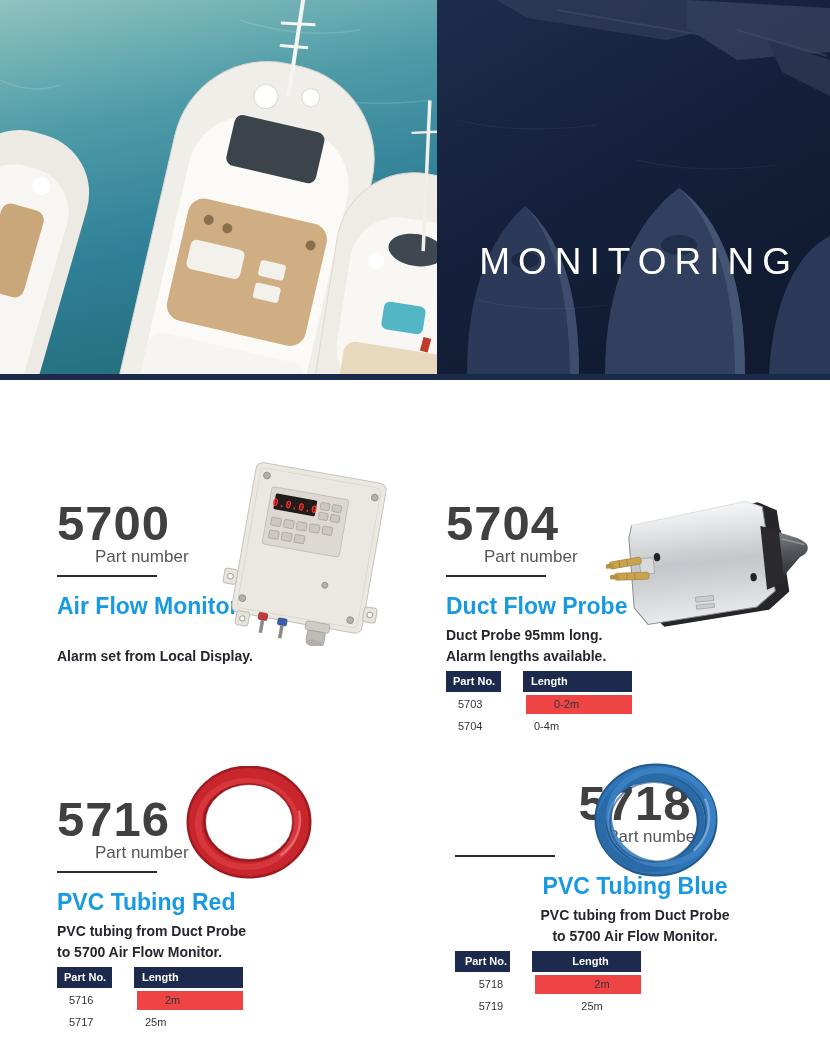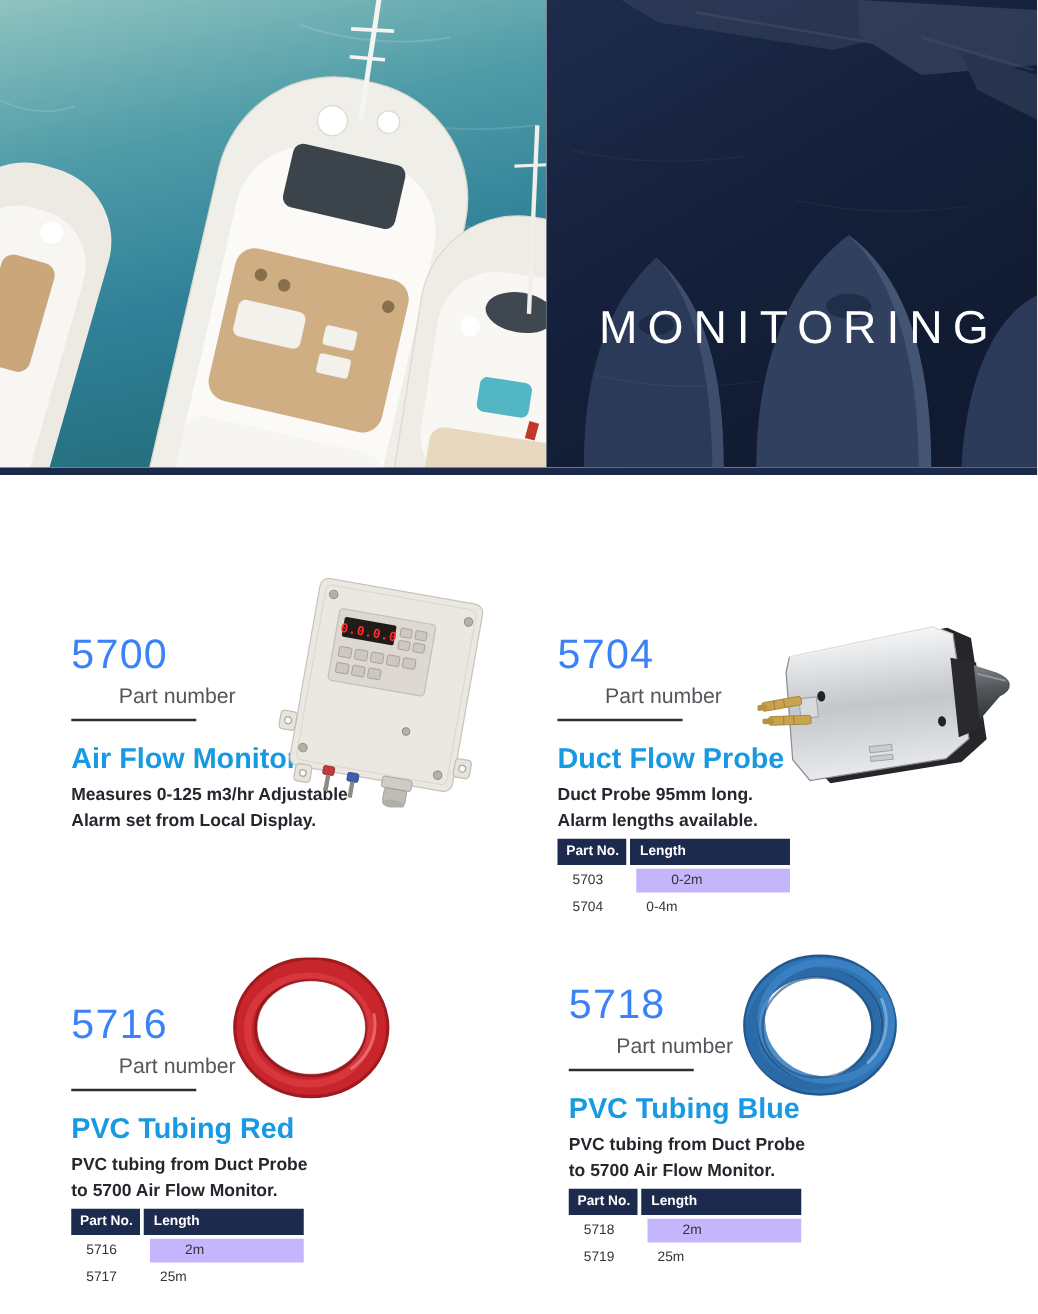--- a/index.html
+++ b/index.html
@@ -12,37 +12,37 @@
   .hero-dark{position:absolute;left:437px;top:0;width:393px;height:374px;display:block;}
   .hero-strip{position:absolute;left:0;top:374px;width:830px;height:6px;background:#1b2a4a;}
   .hero-title{position:absolute;right:31px;top:238px;text-align:right;color:#ffffff;
               font-weight:300;font-size:37px;line-height:48px;letter-spacing:8px;}
 
   
   .card{position:absolute;width:360px;}
   .c1{left:57px;top:503px;}
   .c2{left:446px;top:503px;}
   .c3{left:57px;top:799px;}
-  .c4{left:455px;top:783px;}
-  .num{font-size:33px;line-height:40px;font-weight:400;letter-spacing:1px;color:#3b82f6;}
+  .c4{left:455px;top:783px;text-align:center;}
+  .num{font-size:49px;line-height:40px;font-weight:700;letter-spacing:1px;color:#404040;}
   .plabel{font-size:17px;line-height:19px;margin-top:4px;color:#55555b;margin-left:38px;}
   .rule{width:100px;height:2px;margin-top:9px;background:#2c2c35;}
   .ptitle{margin:17px 0 0 0;font-size:23px;line-height:24px;font-weight:700;color:#189ae2;}
   .pdesc{margin:7px 0 0 0;font-size:14px;line-height:21px;font-weight:600;color:#26262e;}
 
   
   .ptable{margin-top:4px;width:186px;font-size:11px;}
   .thead{display:flex;gap:3px;}
   .th{background:#1c2b4d;color:#ffffff;font-weight:700;height:21px;line-height:21px;}
   .thp{width:48px;padding-left:7px;}
-  .thl{flex:1;padding-left:8px;}
-  .trow{display:flex;gap:3px;margin-top:3px;height:19px;line-height:19px;color:#33333c;}
+  .thl{flex:1;padding-left:8px;margin-left:19px;}
+  .trow{display:flex;gap:20px;margin-top:3px;height:19px;line-height:19px;color:#33333c;}
   .tdp{width:48px;padding-left:12px;background:#ffffff;}
   .tdl{flex:1;padding-left:8px;background:#ffffff;}
-  .shade{background:#c4b5fd;padding-left:28px;}
+  .shade{background:#ef4444;padding-left:28px;}
 
   
   .pimg{position:absolute;display:block;}
   .img-monitor{left:218px;top:462px;width:182px;height:184px;}
   .img-probe{left:606px;top:498px;width:205px;height:132px;}
   .img-redcoil{left:186px;top:766px;width:128px;height:114px;}
   .img-bluecoil{left:590px;top:758px;width:132px;height:124px;}
 </style>
 </head>
 <body>
@@ -155,21 +155,21 @@
       <div>MONITORING</div>
     </div>
     <div class="hero-strip"></div>
   </header>
 
   <section class="card c1">
     <div class="num">5700</div>
     <div class="plabel">Part number</div>
     <div class="rule"></div>
     <h2 class="ptitle">Air Flow Monitor</h2>
-    <p class="pdesc"><span>Measures 0-125 m3/hr Adjustable</span><br>
+    <p class="pdesc"><br>
     <span>Alarm set from Local Display.</span></p>
   </section>
 
   <svg class="pimg img-monitor" viewBox="0 0 182 184">
     <g transform="rotate(10 91 92)">
       <rect x="24" y="10" width="132" height="152" rx="7" fill="#ebe8e2" stroke="#c8c4bc"></rect>
       <rect x="29" y="15" width="122" height="142" rx="5" fill="none" stroke="#dcd9d2"></rect>
       <circle cx="36" cy="22" r="3.4" fill="#b5b1aa" stroke="#8f8b84" stroke-width="0.8"></circle>
       <circle cx="146" cy="25" r="3.4" fill="#b5b1aa" stroke="#8f8b84" stroke-width="0.8"></circle>
       <circle cx="33" cy="147" r="3.4" fill="#b5b1aa" stroke="#8f8b84" stroke-width="0.8"></circle>

